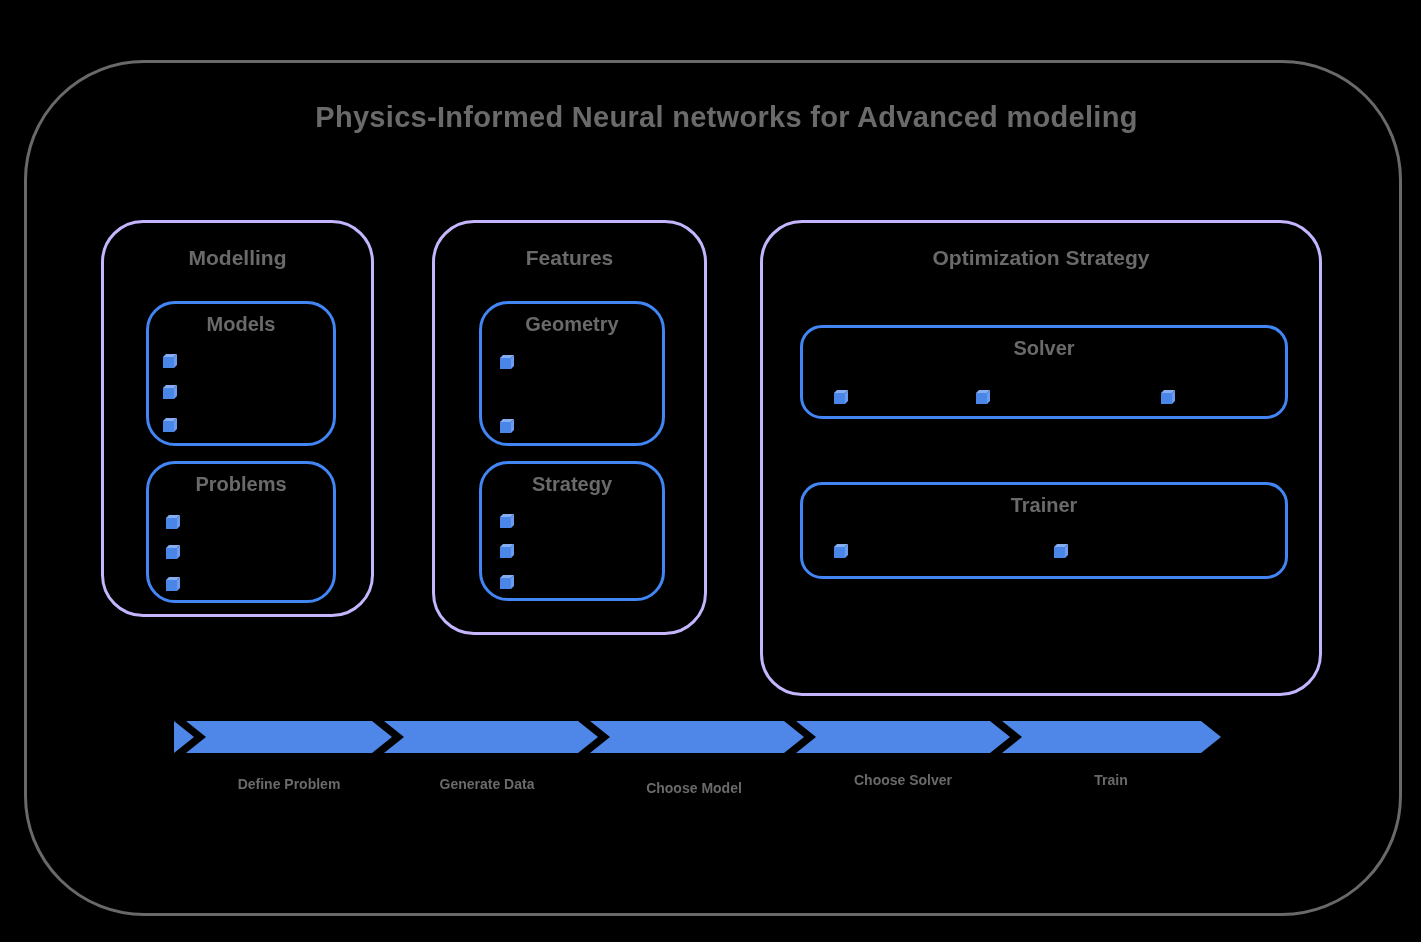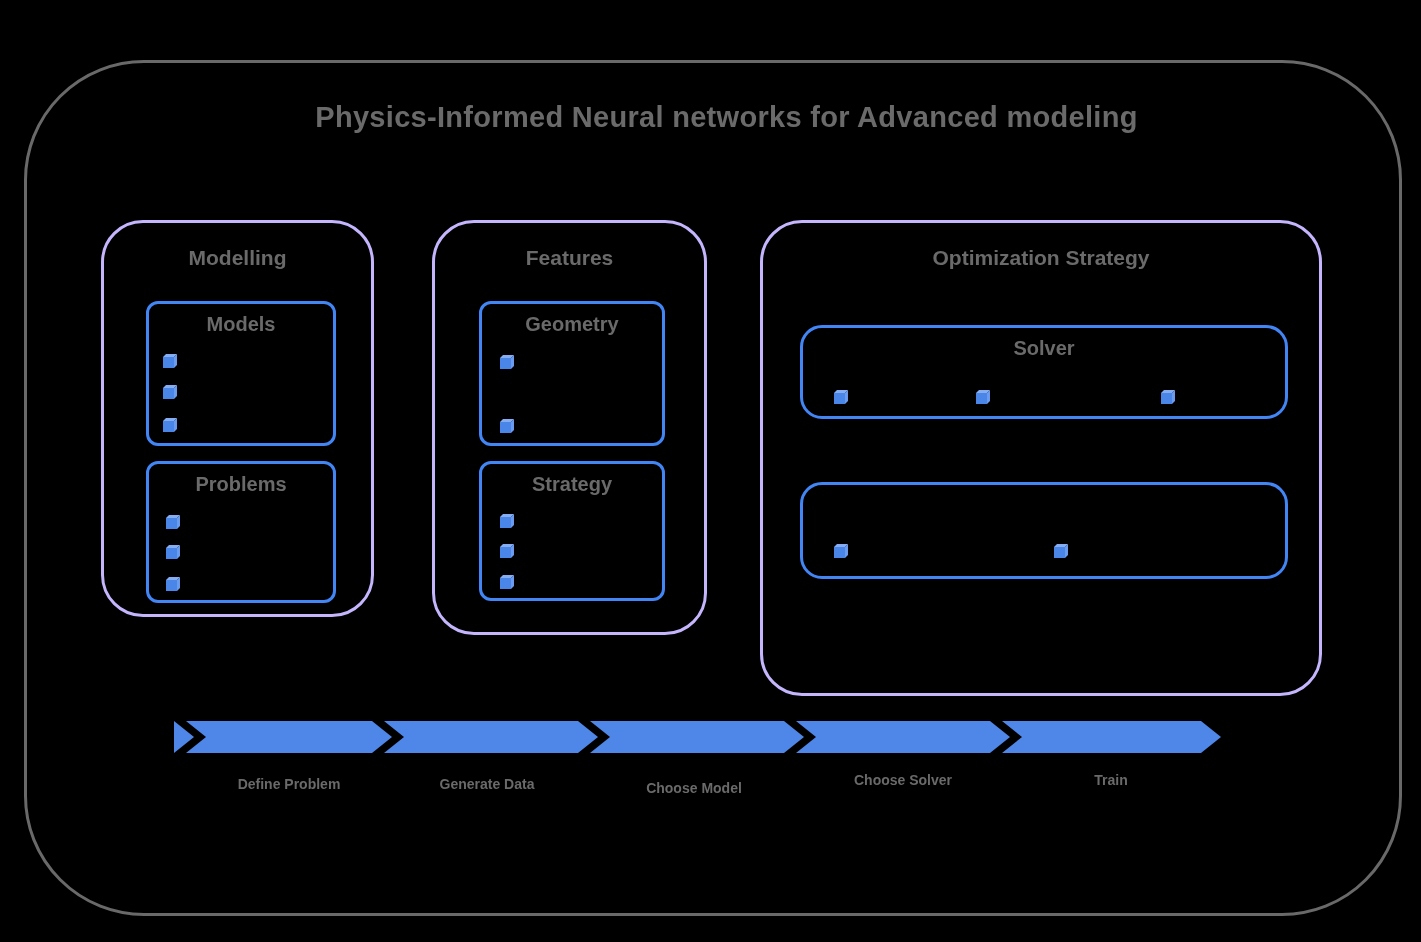--- a/index.html
+++ b/index.html
@@ -27,21 +27,21 @@
   .panel-modelling    { left:101px; top:220px; width:273px; height:397px; }
   .panel-features     { left:432px; top:220px; width:275px; height:415px; }
   .panel-optimization { left:760px; top:220px; width:562px; height:476px; }
   .panel-title {
     position:absolute; left:0; top:23px; width:100%; text-align:center;
     font-size:21px; font-weight:bold; color:#6a6a6a;
   }
 
   
   .group {
-    position:absolute; border:3px solid #4285f4; border-radius:12px;
+    position:absolute; border:3px solid #4285f4; border-radius:29px;
     box-sizing:border-box;
   }
   .group-title {
     position:absolute; left:0; top:9px; width:100%; text-align:center;
     font-size:20px; font-weight:bold; color:#6a6a6a;
   }
   .group-models    { left:42px;  top:78px;  width:190px; height:145px; }
   .group-problems  { left:42px;  top:238px; width:190px; height:142px; }
   .group-geometry  { left:44px;  top:78px;  width:186px; height:145px; }
   .group-callbacks { left:44px;  top:238px; width:186px; height:140px; }
@@ -159,20 +159,21 @@
         <rect x="0" y="4" width="11" height="11" fill="#4a86e8"></rect>
       </svg>
     <svg class="cube" style="left:358px; top:61px;" viewBox="0 0 15 15">
         <polygon points="0,4 3,1 14,1 11,4" fill="#85adf1"></polygon>
         <polygon points="11,4 14,1 14,12 11,15" fill="#6b9bee"></polygon>
         <rect x="0" y="4" width="11" height="11" fill="#4a86e8"></rect>
       </svg>
   </div>
 
   <div class="group group-trainer">
+    <div class="group-title">Trainer</div>
     <svg class="cube" style="left:31px; top:58px;" viewBox="0 0 15 15">
         <polygon points="0,4 3,1 14,1 11,4" fill="#85adf1"></polygon>
         <polygon points="11,4 14,1 14,12 11,15" fill="#6b9bee"></polygon>
         <rect x="0" y="4" width="11" height="11" fill="#4a86e8"></rect>
       </svg>
     <svg class="cube" style="left:251px; top:58px;" viewBox="0 0 15 15">
         <polygon points="0,4 3,1 14,1 11,4" fill="#85adf1"></polygon>
         <polygon points="11,4 14,1 14,12 11,15" fill="#6b9bee"></polygon>
         <rect x="0" y="4" width="11" height="11" fill="#4a86e8"></rect>
       </svg>

